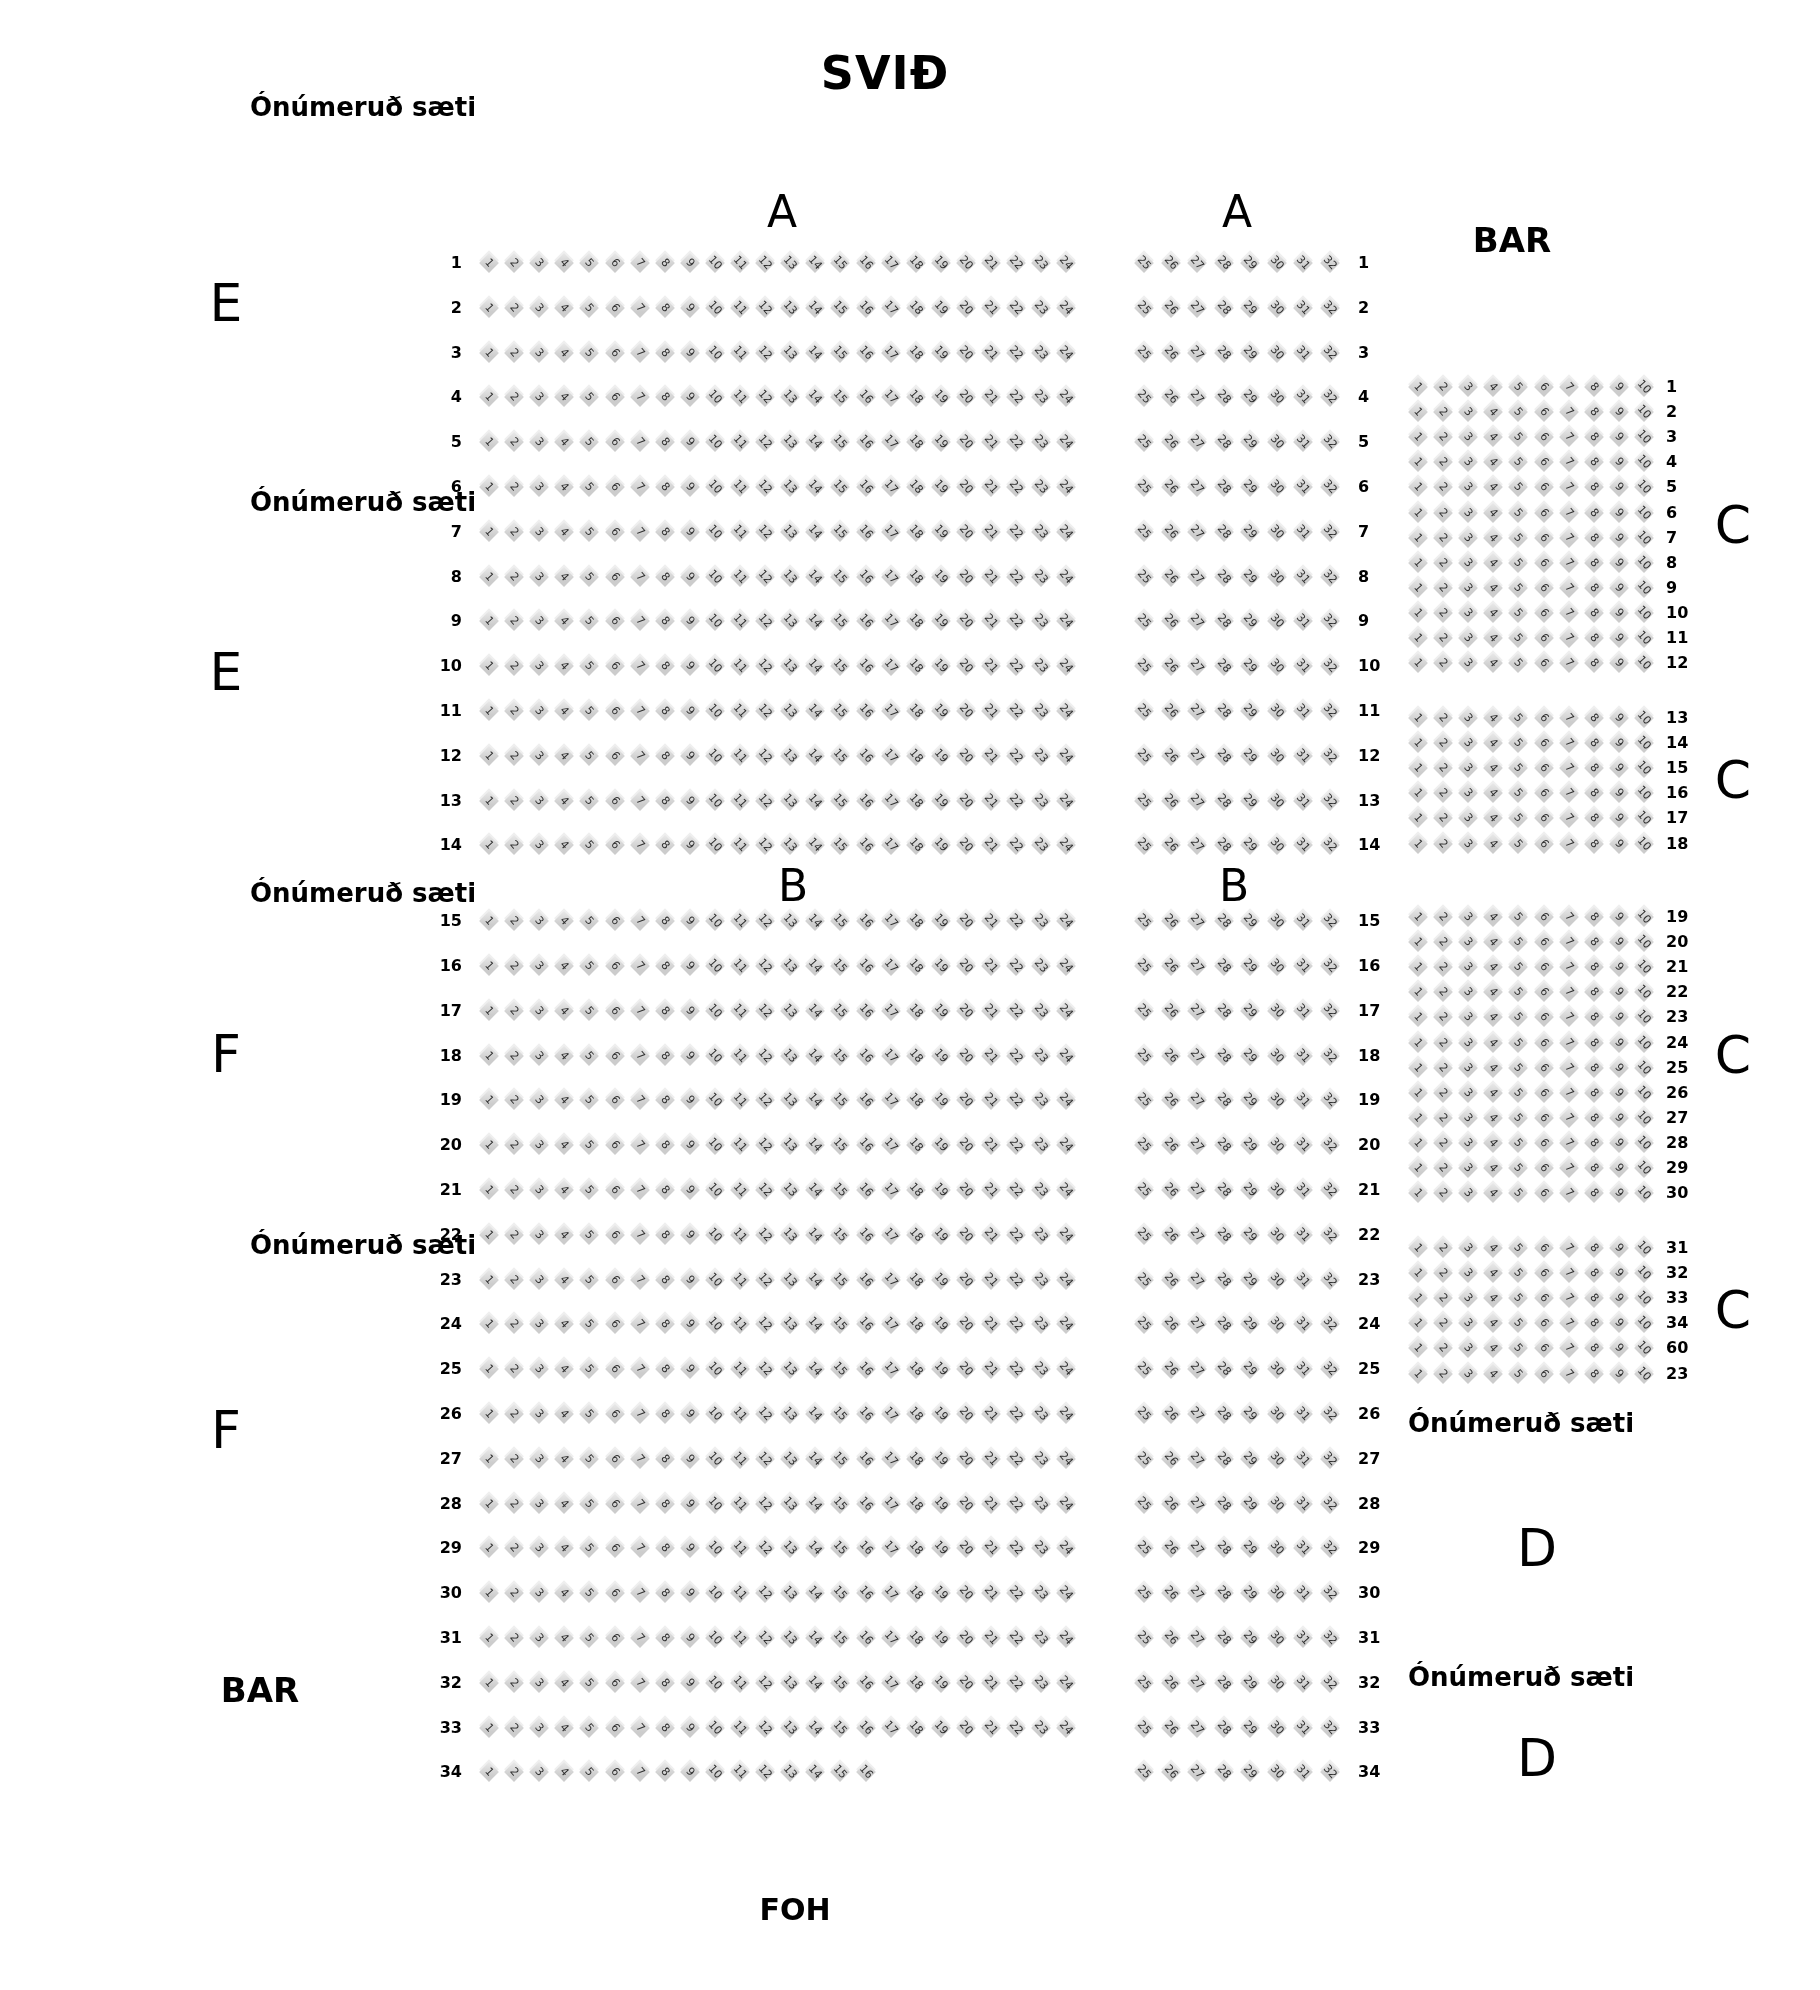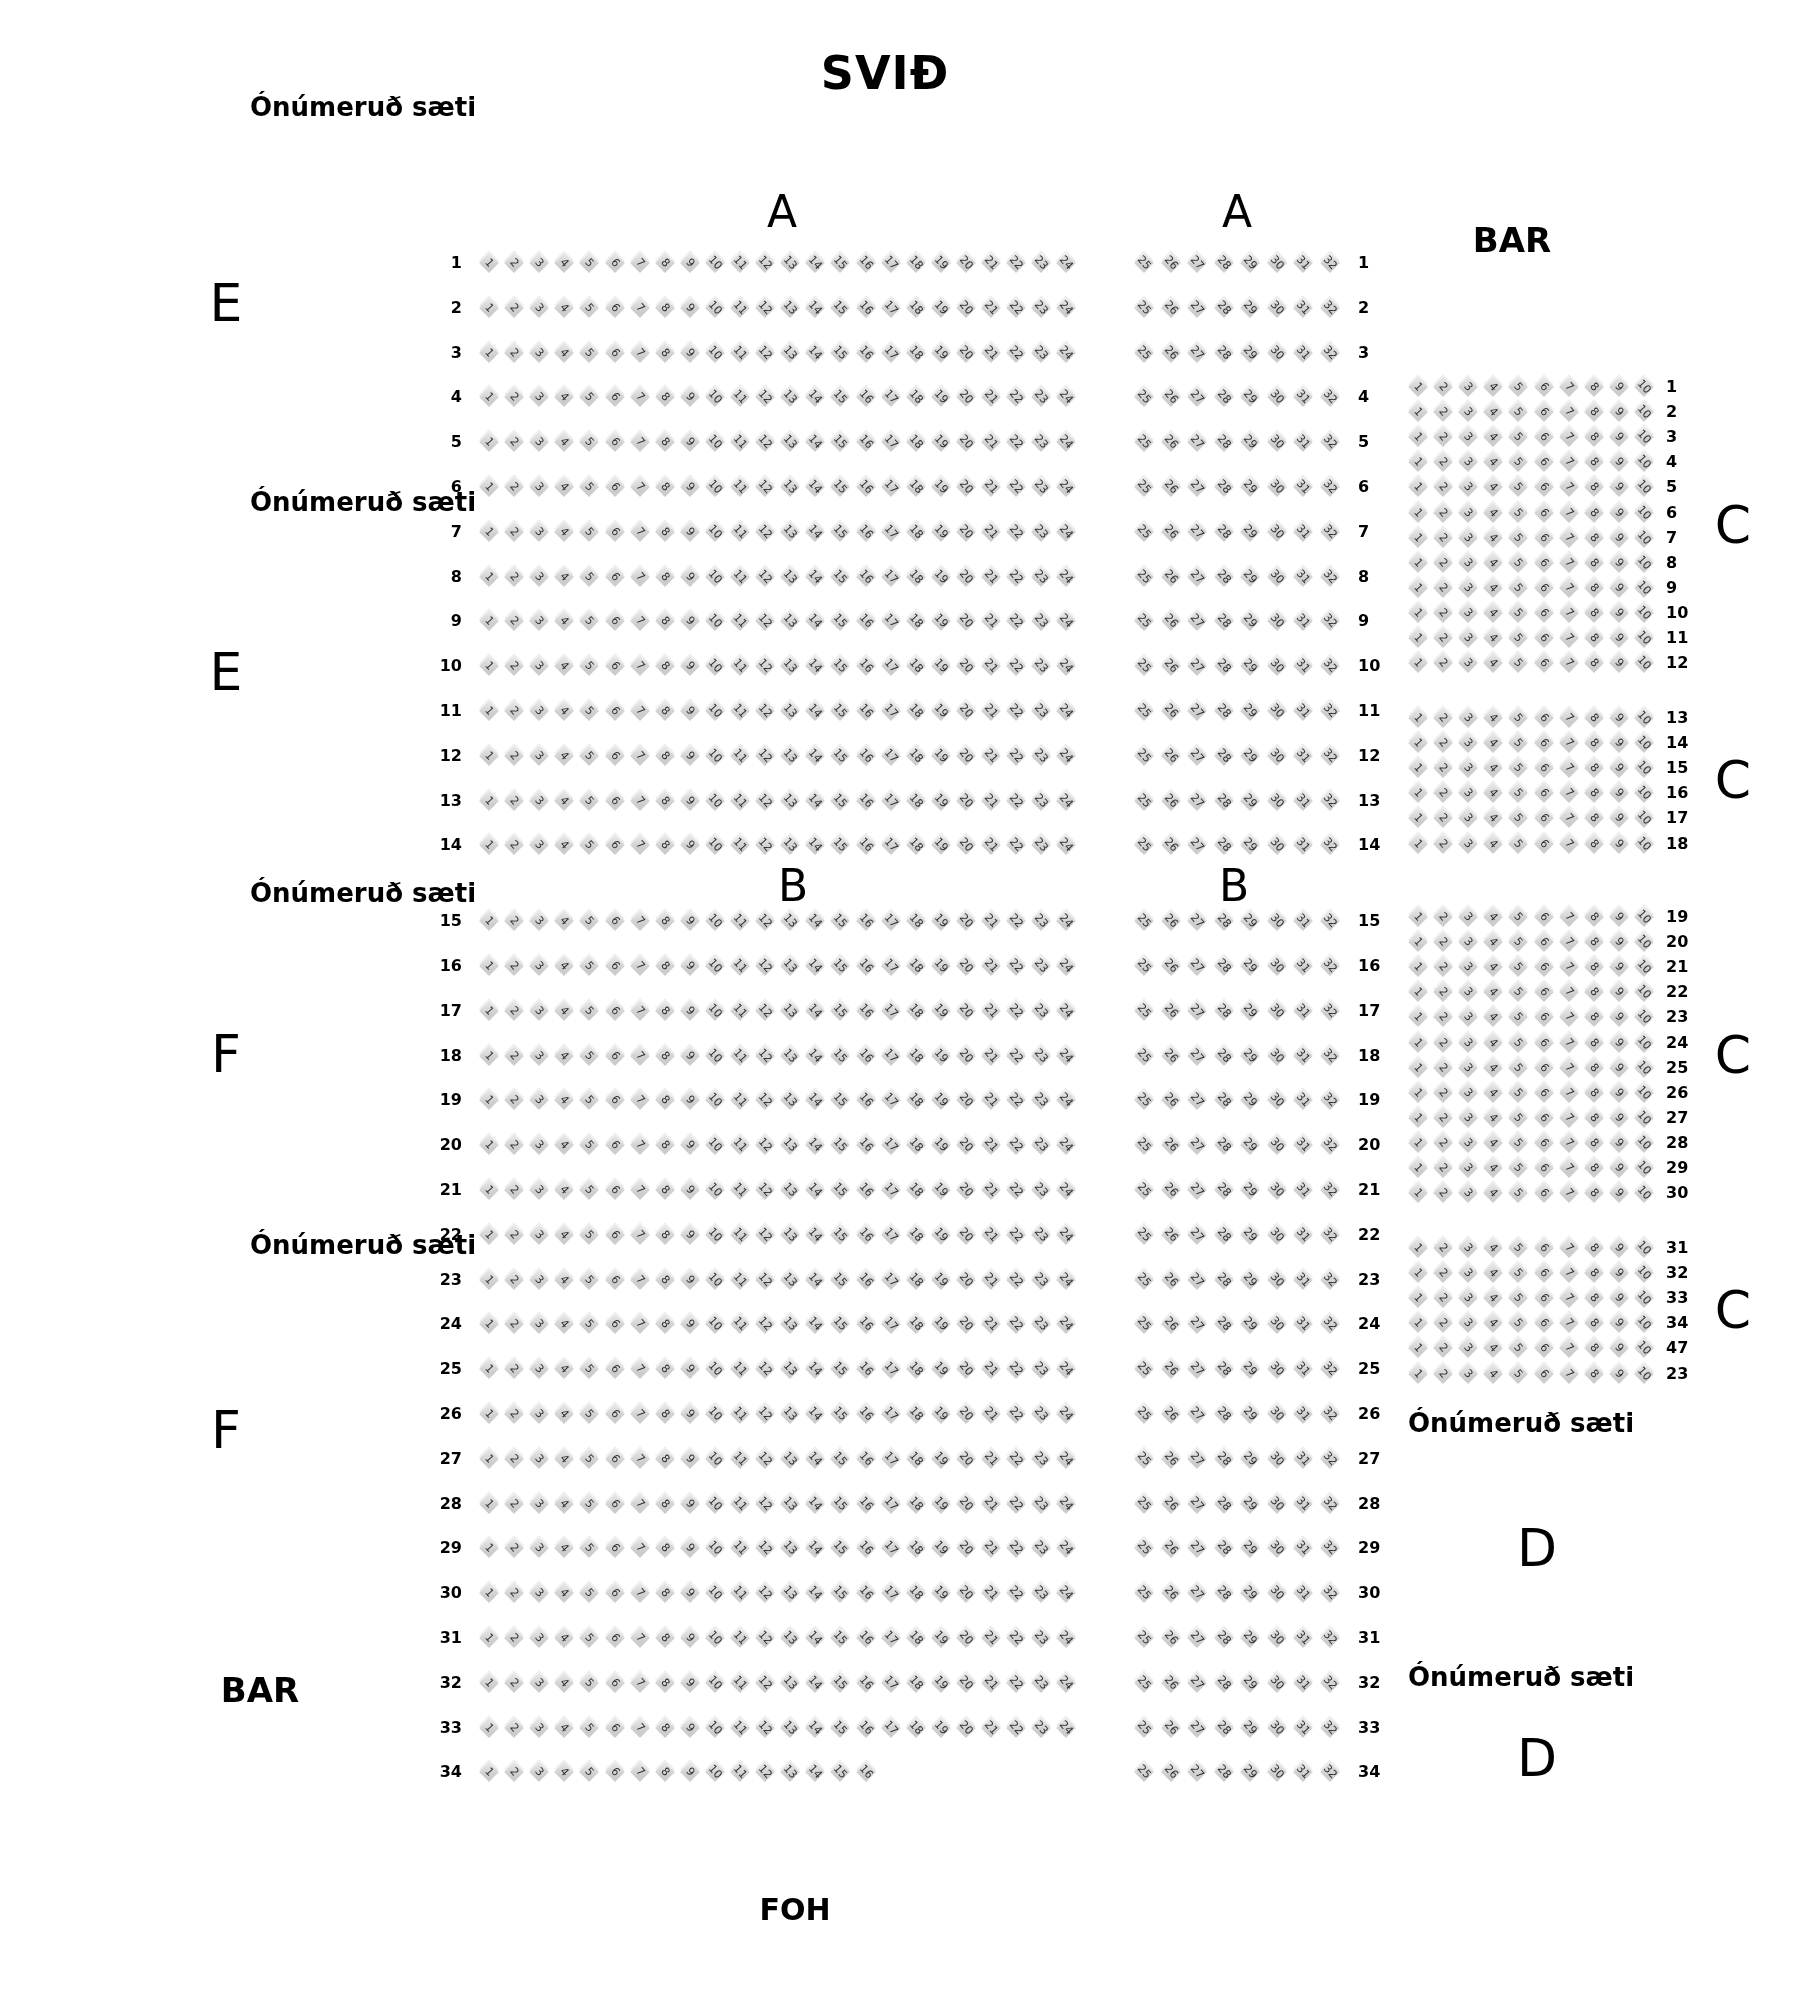--- a/index.html
+++ b/index.html
@@ -5880,21 +5880,21 @@
         <span class="n">8</span>
       </div>
       <div class="seat" style="left: 1605.8px; top: 1335.4px;">
         <span class="d"></span>
         <span class="n">9</span>
       </div>
       <div class="seat" style="left: 1630.9px; top: 1335.4px;">
         <span class="d"></span>
         <span class="n">10</span>
       </div>
-      <div class="rownum" style="top: 1337.4px; text-align: left; left: 1666px;">47</div>
+      <div class="rownum" style="top: 1337.4px; text-align: left; left: 1666px;">60</div>
       <div class="seat" style="left: 1405px; top: 1360.5px;">
         <span class="d"></span>
         <span class="n">1</span>
       </div>
       <div class="seat" style="left: 1430.1px; top: 1360.5px;">
         <span class="d"></span>
         <span class="n">2</span>
       </div>
       <div class="seat" style="left: 1455.2px; top: 1360.5px;">
         <span class="d"></span>

